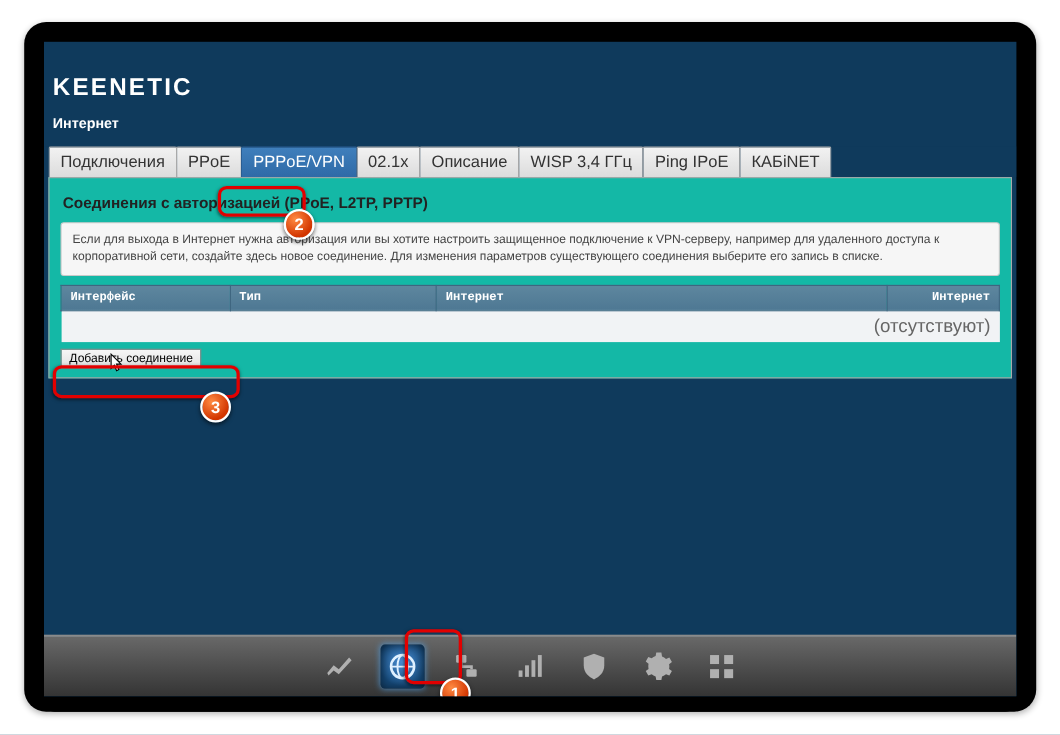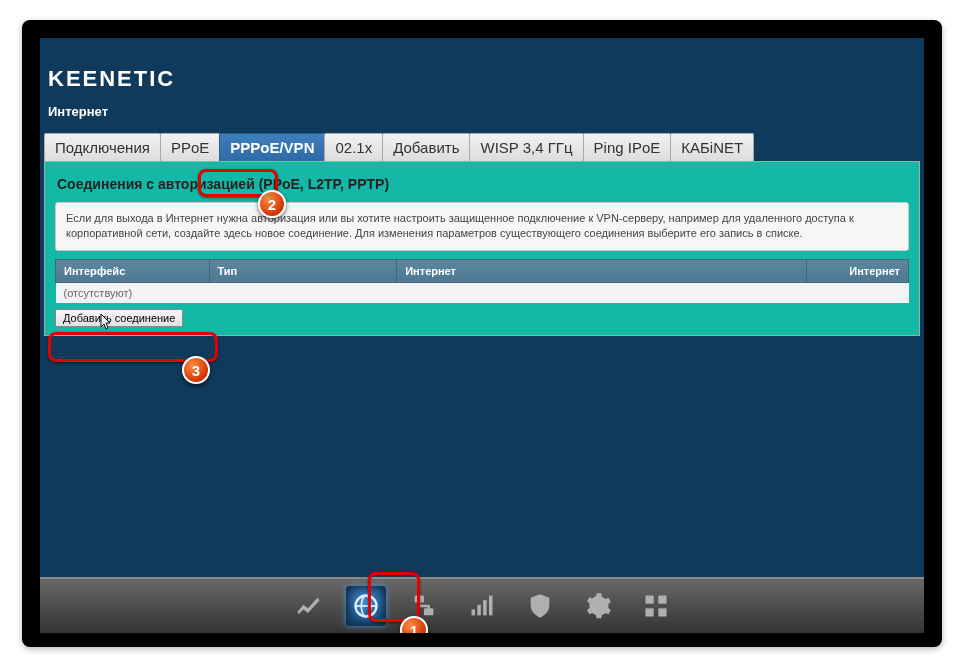--- a/index.html
+++ b/index.html
@@ -7,21 +7,21 @@
   background: #fff;
   font-family: Arial, Helvetica, sans-serif;
   display: flex;
   justify-content: center;
   align-items: flex-start;
   padding: 20px 0;
 }
 .monitor {
   width: 920px;
   background: #000;
-  border-radius: 8px;
+  border-radius: 20px;
   padding: 18px 18px 0 18px;
   box-shadow: 0 2px 6px rgba(0,0,0,.3);
 }
 .screen {
   width: 100%;
   height: 595px;
   background: #0f3a5c;
   position: relative;
   overflow: hidden;
 }
@@ -53,21 +53,21 @@
   cursor: pointer;
   color: #333;
   border-top-left-radius: 2px;
   border-top-right-radius: 2px;
   margin-right: -1px;
   position: relative;
 }
 .tab.active {
   background: linear-gradient(#3f7fbc,#2f6aa7);
   color: #fff;
-  font-weight: bold;
+  font-weight: normal;
   border-color: #2a5d92;
 }
 .panel {
   background: #14b8a6;
   border: 1px solid #a9a9a9;
   margin: 0 4px;
   padding: 10px 10px 8px 10px;
 }
 .panel-title {
   font-size: 14px;
@@ -90,26 +90,28 @@
   border-collapse: collapse;
 }
 .tbl thead th {
   background: linear-gradient(#5e879f,#4e7893);
   color: #fff;
   font-size: 11px;
   font-weight: bold;
   text-align: left;
   padding: 5px 8px;
   border: 1px solid #3f6680;
+  font-family: Liberation Mono, monospace;
 }
 .tbl tbody td {
-  font-size: 11px;
+  font-size: 17px;
   padding: 4px 8px;
   color: #666;
   background: #f1f3f5;
+  text-align: right;
 }
 .add-btn {
   margin-top: 6px;
   font-size: 11px;
   padding: 2px 7px;
   background: linear-gradient(#f6f6f6,#e2e2e2);
   border: 1px solid #888;
   cursor: pointer;
   position: relative;
 }
@@ -187,21 +189,21 @@
   <div class="screen">
 
     <div class="logo">KEENETIC</div>
     <div class="page-title">Интернет</div>
 
     <div class="tabs">
       <div class="tab">Подключения</div>
       <div class="tab">PPoE</div>
       <div class="tab active">PPPoE/VPN</div>
       <div class="tab">02.1x</div>
-      <div class="tab">Добавить</div>
+      <div class="tab">Описание</div>
       <div class="tab">WISP 3,4 ГГц</div>
       <div class="tab">Ping IPoE</div>
       <div class="tab">КАБiNET</div>
     </div>
 
     <div class="panel">
       <div class="panel-title">Соединения с авторизацией (PPoE, L2TP, PPTP)</div>
       <div class="desc-box">Если для выхода в Интернет нужна авторизация или вы хотите настроить защищенное подключение к VPN-серверу, например для удаленного доступа к корпоративной сети, создайте здесь новое соединение. Для изменения параметров существующего соединения выберите его запись в списке.</div>
 
       <table class="tbl">

